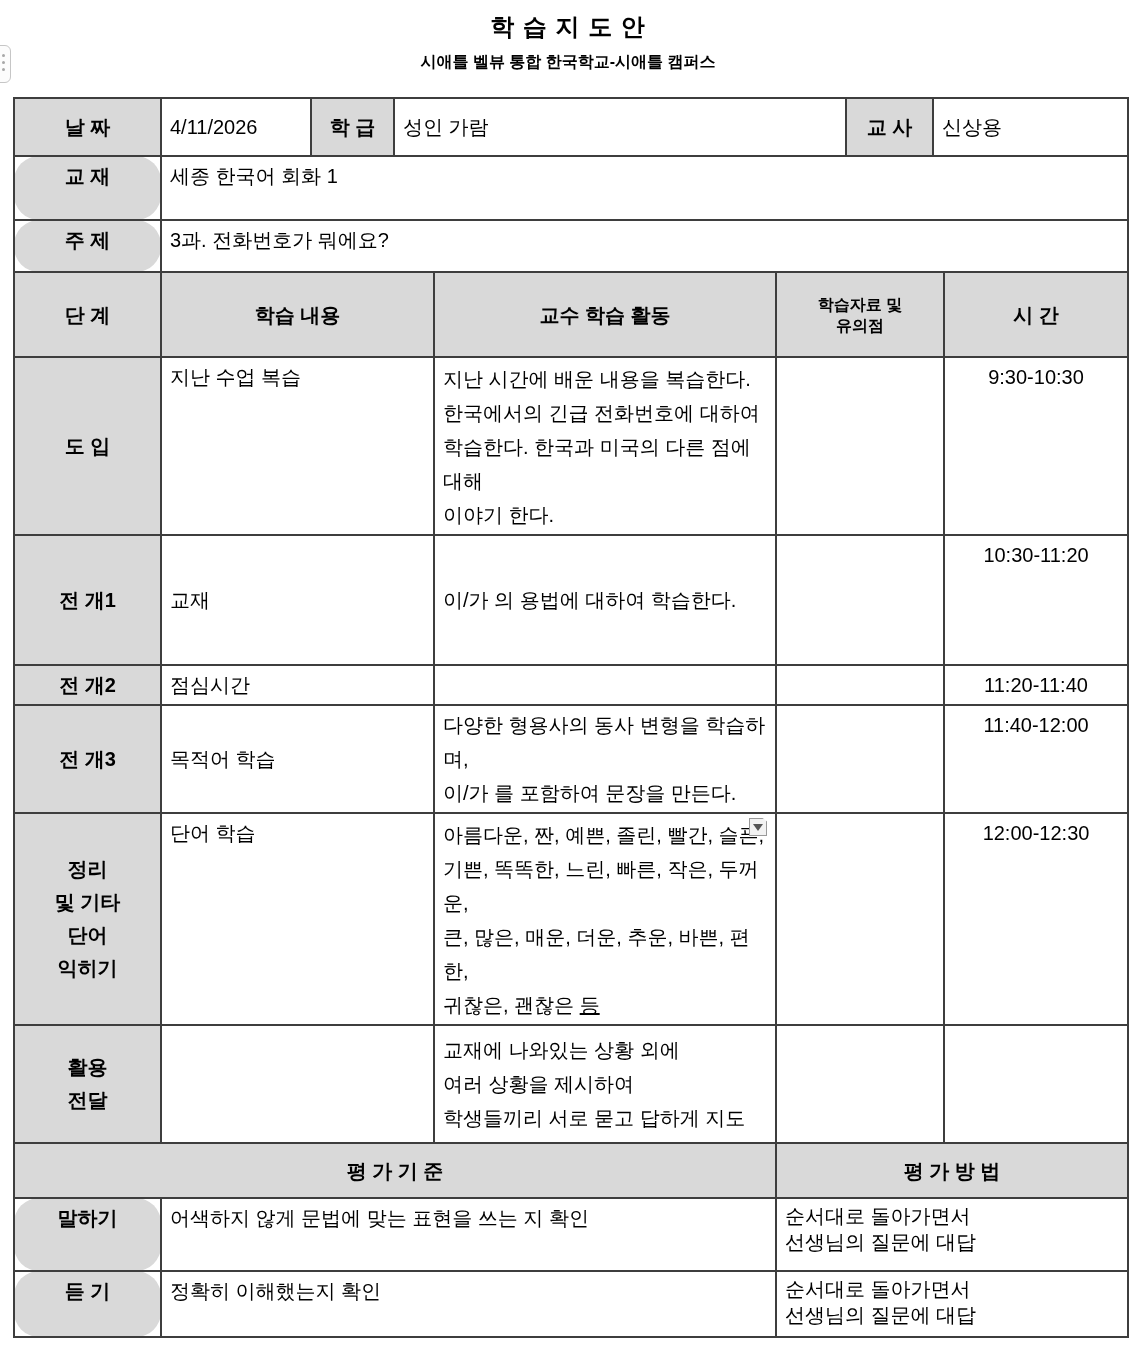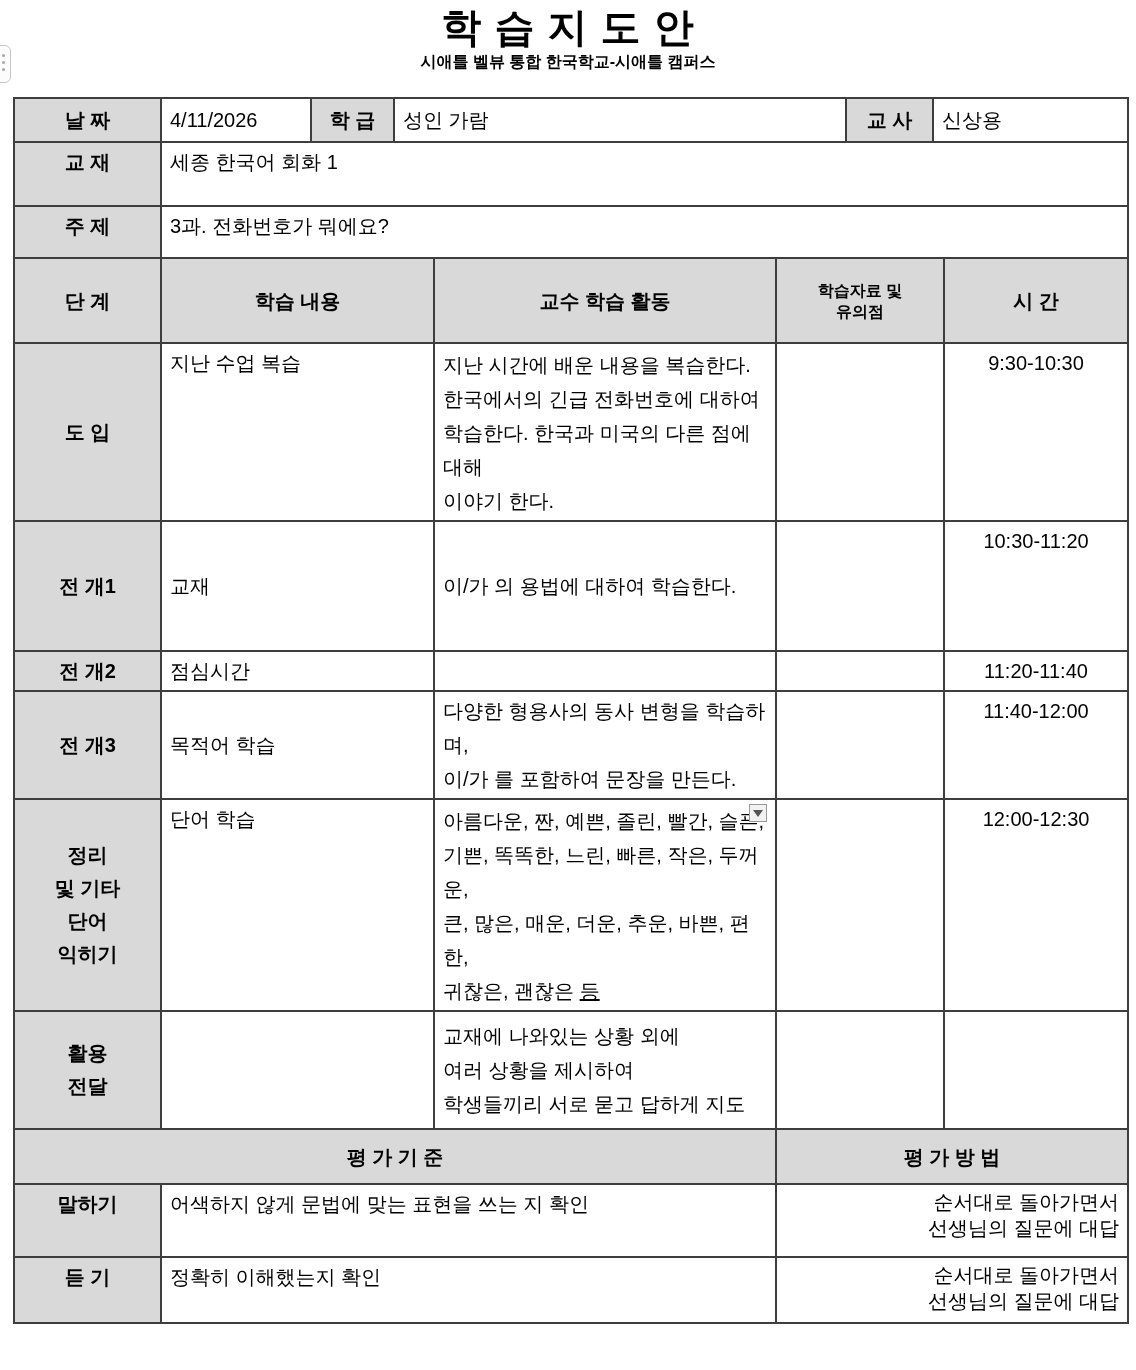--- a/index.html
+++ b/index.html
@@ -8,21 +8,21 @@
     width:1136px; height:1370px;
     background:#ffffff;
     font-family:"Liberation Sans", sans-serif;
     color:#000;
     position:relative;
     overflow:hidden;
   }
   .title {
     margin:6px 0 0 0;
     text-align:center;
-    font-size:40px; font-weight:bold;
+    font-size:24px; font-weight:bold;
     line-height:42px; letter-spacing:1px;
   }
   .subtitle {
     margin:2px 0 23px 0;
     text-align:center;
     font-size:16px; font-weight:bold;
     line-height:24px;
   }
   
   .handle {
@@ -44,22 +44,22 @@
   }
   td {
     border:2px solid #3e3e3e;
     padding:2px 8px;
     vertical-align:middle;
     overflow:hidden;
     line-height:30px;
   }
   .g   { background:#d9d9d9; font-weight:bold; text-align:center; }
   .pre { white-space:pre-line; }
-  .top { vertical-align:top; padding-top:4px; }
-  .ctr { text-align:right; }
+  .top { vertical-align:top; padding-top:4px;border-radius:25px; }
+  .ctr { text-align:left; }
   .lh26 { line-height:26px; }
   .lh33 { line-height:33px; }
   .lh34 { line-height:34px; }
   .small { font-size:16px; line-height:21px; }
   .time { text-align:center; vertical-align:top; padding-top:4px;border-radius:30px; }
   .vocab-cell { position:relative; }
   u.vocab-u { text-decoration:underline; }
   .dd-btn {
     position:absolute; top:4px; right:8px;
     width:18px; height:18px;
@@ -96,21 +96,21 @@
       <col style="width:83px">
     <col style="width:40px">
       <col style="width:342px">
       <col style="width:70px">
     <col style="width:87px">
       <col style="width:11px">
       <col style="width:184px">
   </colgroup>
   <tbody>
 
-    <tr style="height:44px">
+    <tr style="height:58px">
       <td class="g">날 짜</td>
       <td>4/11/2026</td>
       <td class="g">학 급</td>
       <td colspan="3">성인 가람</td>
       <td class="g">교 사</td>
       <td colspan="2">신상용</td>
     </tr>
 
     <tr style="height:64px">
       <td class="g top">교 재</td>

